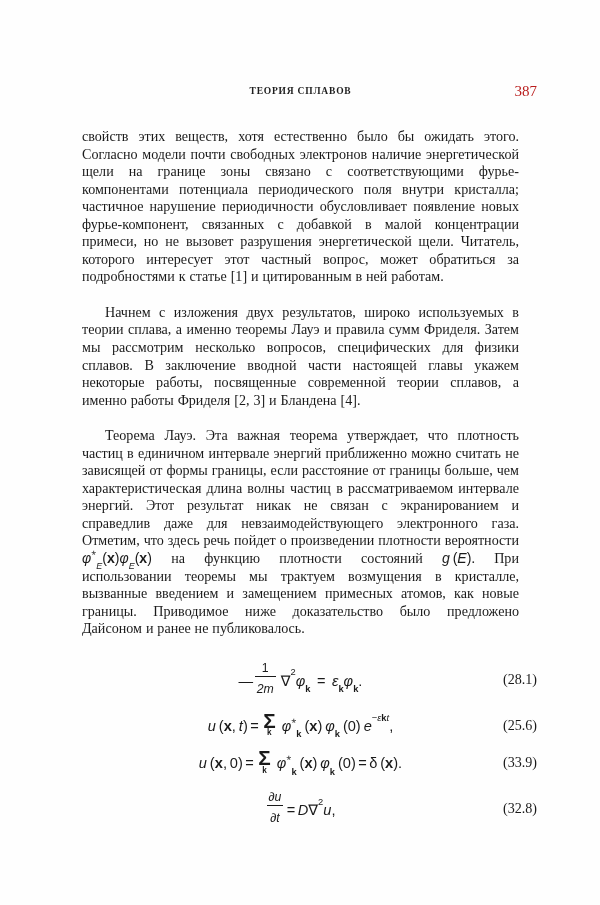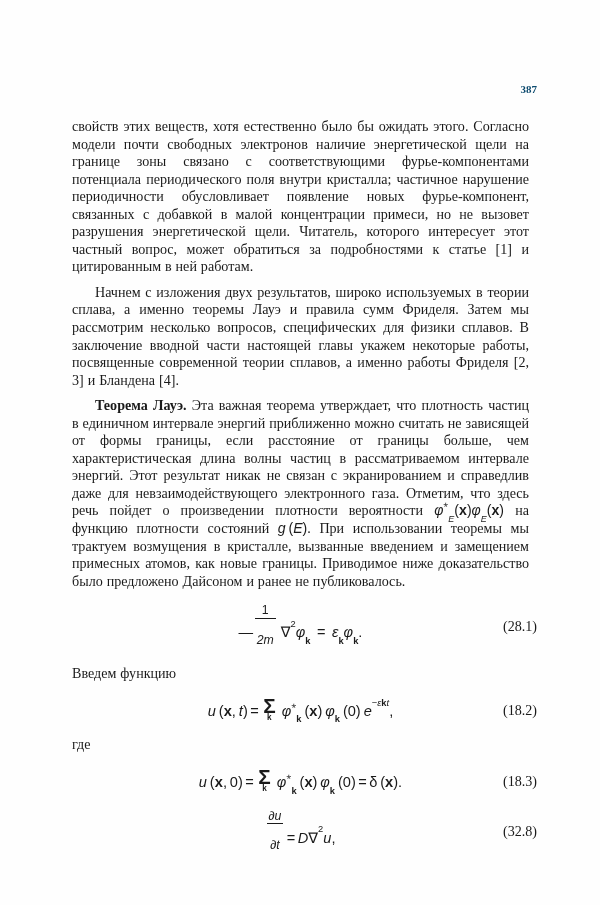--- a/index.html
+++ b/index.html
@@ -39,45 +39,45 @@
     text-align: center;
     font-size: 9.5px;
     letter-spacing: 0.8px;
     font-weight: 600;
     color: #1d1d1d;
   }
   .rh-folio {
     position: absolute;
     right: 0;
     top: -3px;
-    font-size: 11px;
-    font-weight: 700;
-    color: #0c4a6e;
+    font-size: 15px;
+    font-weight: 400;
+    color: #b91c1c;
   }
 
   
   .textblock {
     position: absolute;
     left: 64px;
     top: 110px;
     width: 473px;
   }
 
   p.para {
-    margin: 8px;
+    margin: 18px;
     text-align: justify;
     text-justify: inter-word;
     font-size: 14.1px;
     line-height: 17.55px;
     word-spacing: 0.4px;
     hyphens: manual;
   }
   p.indent { text-indent: 23px; }
 
-  b.lead { font-weight: 700; }
+  b.lead { font-weight: 400; }
   i.lead { font-style: italic; }
 
   
   .math { font-family: Liberation Sans, sans-serif; }
   .mi { font-style: italic; }
   .mb { font-weight: 700; font-style: normal; }
   .mup { font-style: normal; }
   sub, sup {
     font-size: 0.64em;
     line-height: 0;
@@ -114,21 +114,21 @@
     margin: 0 1px;
   }
   .frac .num {
     display: block;
     padding: 0 2px 0.5px 2px;
     border-bottom: 1px solid #1a1a1a;
     line-height: 1.08;
   }
   .frac .den {
     display: block;
-    padding: 15px 2px 0 2px;
+    padding: 6px 2px 0 2px;
     line-height: 1.08;
   }
 
   
   .sum {
     display: inline-block;
     vertical-align: -0.30em;
     text-align: center;
     margin: 0 2px;
   }
@@ -151,20 +151,21 @@
 
   .gap-s { height: 6px; }
   .gap-m { height: 10px; }
 </style>
 </head>
 <body>
 
 <div class="page">
 
   <div class="running-head">
+    <div class="rh-title">ТЕОРИЯ СПЛАВОВ</div>
     <div class="rh-folio">387</div>
   </div>
 
   <div class="textblock">
 
     <p class="para">свойств этих веществ, хотя естественно было бы ожидать этого. Согласно модели почти свободных электронов наличие энергетической щели на границе зоны связано с соответствующими фурье-компонентами потенциала периодического поля внутри кристалла; частичное нарушение периодичности обусловливает появление новых фурье-компонент, связанных с добавкой в малой концентрации примеси, но не вызовет разрушения энергетической щели. Читатель, которого интересует этот частный вопрос, может обратиться за подробностями к статье [1] и цитированным в ней работам.</p>
 
     <p class="para indent">Начнем с изложения двух результатов, широко используемых в теории сплава, а именно теоремы Лауэ и правила сумм Фриделя. Затем мы рассмотрим несколько вопросов, специфических для физики сплавов. В заключение вводной части настоящей главы укажем некоторые работы, посвященные современной теории сплавов, а именно работы Фриделя [2, 3] и Бландена [4].</p>
 
     <p class="para indent"><b class="lead">Теорема Лауэ.</b> <span>Эта важная теорема утверждает, что плотность частиц в единичном интервале энергий приближенно можно считать не зависящей от формы границы, если расстояние от границы больше, чем характеристическая длина волны частиц в рассматриваемом интервале энергий. Этот результат никак не связан с экранированием и справедлив даже для невзаимодействующего электронного газа. Отметим, что здесь речь пойдет о произведении плотности вероятности</span> <span class="math"><span class="mi">φ</span><sup class="mup">⁎</sup><sub class="mi">E</sub>(<span class="mb">x</span>)<span class="mi">φ</span><sub class="mi">E</sub>(<span class="mb">x</span>)</span> <span>на функцию плотности состояний</span> <span class="math"><span class="mi">g</span> (<span class="mi">E</span>)</span><span>. При использовании теоремы мы трактуем возмущения в кристалле, вызванные введением и замещением примесных атомов, как новые границы. Приводимое ниже доказательство было предложено Дайсоном и ранее не публиковалось.</span></p>
@@ -177,44 +178,42 @@
         <span class="eqsp">—</span><span class="frac"><span class="num mup">1</span><span class="den mi">2m</span></span>
         <span class="nabla">∇</span><sup class="mup">2</sup><span class="mi">φ</span><sub class="mb">k</sub>
          = 
         <span class="mi">ε</span><sub class="mb">k</sub><span class="mi">φ</span><sub class="mb">k</sub>.
       </span>
       <span class="eqnum">(28.1)</span>
     </div>
 
     <div class="gap-m"></div>
 
-    <p class="para">Введем функцию</p>
 
     <div class="gap-s"></div>
 
     <div class="eqrow">
       <span class="eqbody math">
         <span class="mi">u</span> (<span class="mb">x</span>, <span class="mi">t</span>) = <span class="sum"><span class="sig">Σ</span><span class="lim">k</span></span>
         <span class="mi">φ</span><sup class="mup">⁎</sup><sub class="mb">k</sub> (<span class="mb">x</span>) <span class="mi">φ</span><sub class="mb">k</sub> (0) <span class="mi">e</span><sup class="mup">−<span class="mi">ε</span><span class="mb">k</span><span class="mi">t</span></sup>,
       </span>
-      <span class="eqnum">(18.2)</span>
-    </div>
-
-    <div class="gap-s"></div>
-
-    <p class="para">где</p>
+      <span class="eqnum">(25.6)</span>
+    </div>
+
+    <div class="gap-s"></div>
+
 
     <div class="gap-s"></div>
 
     <div class="eqrow">
       <span class="eqbody math">
         <span class="mi">u</span> (<span class="mb">x</span>, 0) = <span class="sum"><span class="sig">Σ</span><span class="lim">k</span></span>
         <span class="mi">φ</span><sup class="mup">⁎</sup><sub class="mb">k</sub> (<span class="mb">x</span>) <span class="mi">φ</span><sub class="mb">k</sub> (0) = <span class="mup">δ</span> (<span class="mb">x</span>).
       </span>
-      <span class="eqnum">(18.3)</span>
+      <span class="eqnum">(33.9)</span>
     </div>
 
     <div class="gap-m"></div>
 
 
     <div class="gap-s"></div>
 
     <div class="eqrow">
       <span class="eqbody math">
         <span class="frac"><span class="num mi">∂u</span><span class="den mi">∂t</span></span> = <span class="mi">D</span><span class="nabla">∇</span><sup class="mup">2</sup><span class="mi">u</span>,

